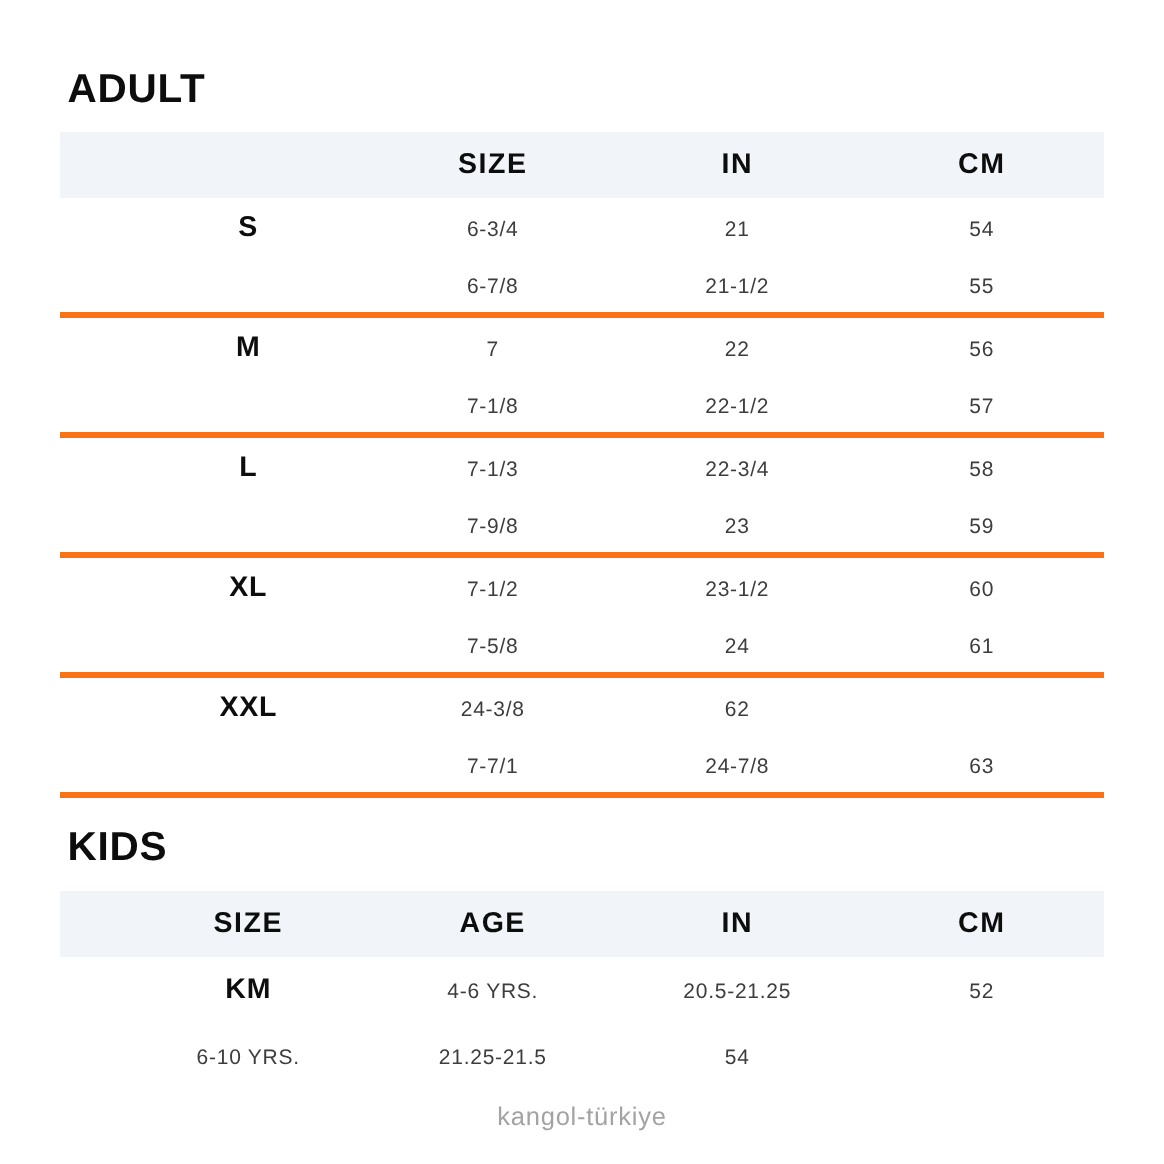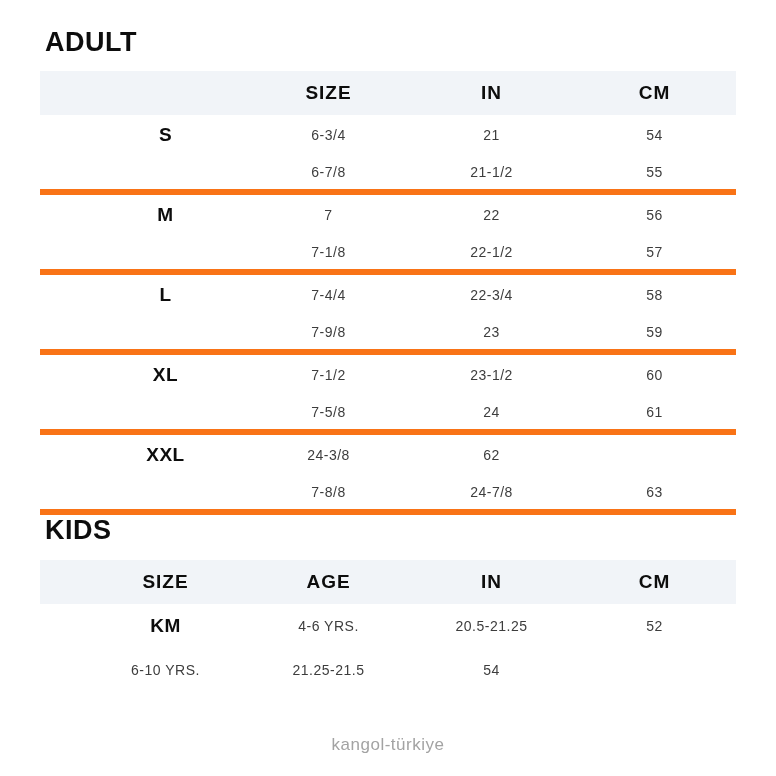--- a/index.html
+++ b/index.html
@@ -13,43 +13,43 @@
     color: #111111;
     overflow: hidden;
   }
   .section-title {
     font-size: 27px;
     font-weight: 800;
     letter-spacing: 0.5px;
     color: #0d0d0d;
     margin-left: 45px;
   }
-  .adult-title { padding-top: 27px; }
-  .kids-title  { }
+  .adult-title { padding-top: 44px; }
+  .kids-title  { margin-top: 17px; }
   .size-table {
     width: 696px;
     margin: 13px 0 0 40px;
   }
   .trow {
     display: grid;
     grid-template-columns: repeat(4, 1fr);
     align-items: center;
     padding-left: 44px;
   }
   .thead-row {
     height: 44px;
     background: #f1f4f8;
     font-weight: 700;
     font-size: 19px;
     letter-spacing: 1px;
     color: #0d0d0d;
   }
   .adult-body .trow { height: 40px; }
   .kids-body  .trow { height: 44px; }
-  .trow.divider { border-bottom: 6px solid #f97316; }
+  .trow.divider { border-bottom: 4px solid #f97316; }
   .cell { text-align: center; }
   .cell-label {
     font-weight: 700;
     font-size: 19px;
     color: #0d0d0d;
     letter-spacing: 0.5px;
   }
   .cell-val {
     font-weight: 400;
     font-size: 14px;
@@ -103,21 +103,21 @@
         <div class="cell cell-val">56</div>
       </div>
       <div class="trow divider">
         <div class="cell cell-label"></div>
         <div class="cell cell-val">7-1/8</div>
         <div class="cell cell-val">22-1/2</div>
         <div class="cell cell-val">57</div>
       </div>
       <div class="trow">
         <div class="cell cell-label">L</div>
-        <div class="cell cell-val">7-4/4</div>
+        <div class="cell cell-val">7-1/3</div>
         <div class="cell cell-val">22-3/4</div>
         <div class="cell cell-val">58</div>
       </div>
       <div class="trow divider">
         <div class="cell cell-label"></div>
         <div class="cell cell-val">7-9/8</div>
         <div class="cell cell-val">23</div>
         <div class="cell cell-val">59</div>
       </div>
       <div class="trow">
@@ -132,21 +132,21 @@
         <div class="cell cell-val">24</div>
         <div class="cell cell-val">61</div>
       </div>
       <div class="trow">
         <div class="cell cell-label">XXL</div>
         <div class="cell cell-val">24-3/8</div>
         <div class="cell cell-val">62</div>
       </div>
       <div class="trow divider">
         <div class="cell cell-label"></div>
-        <div class="cell cell-val">7-8/8</div>
+        <div class="cell cell-val">7-7/1</div>
         <div class="cell cell-val">24-7/8</div>
         <div class="cell cell-val">63</div>
       </div>
     </div>
   </div>
 
   <div class="section-title kids-title">KIDS</div>
 
   <div class="size-table kids-table">
     <div class="trow thead-row">

